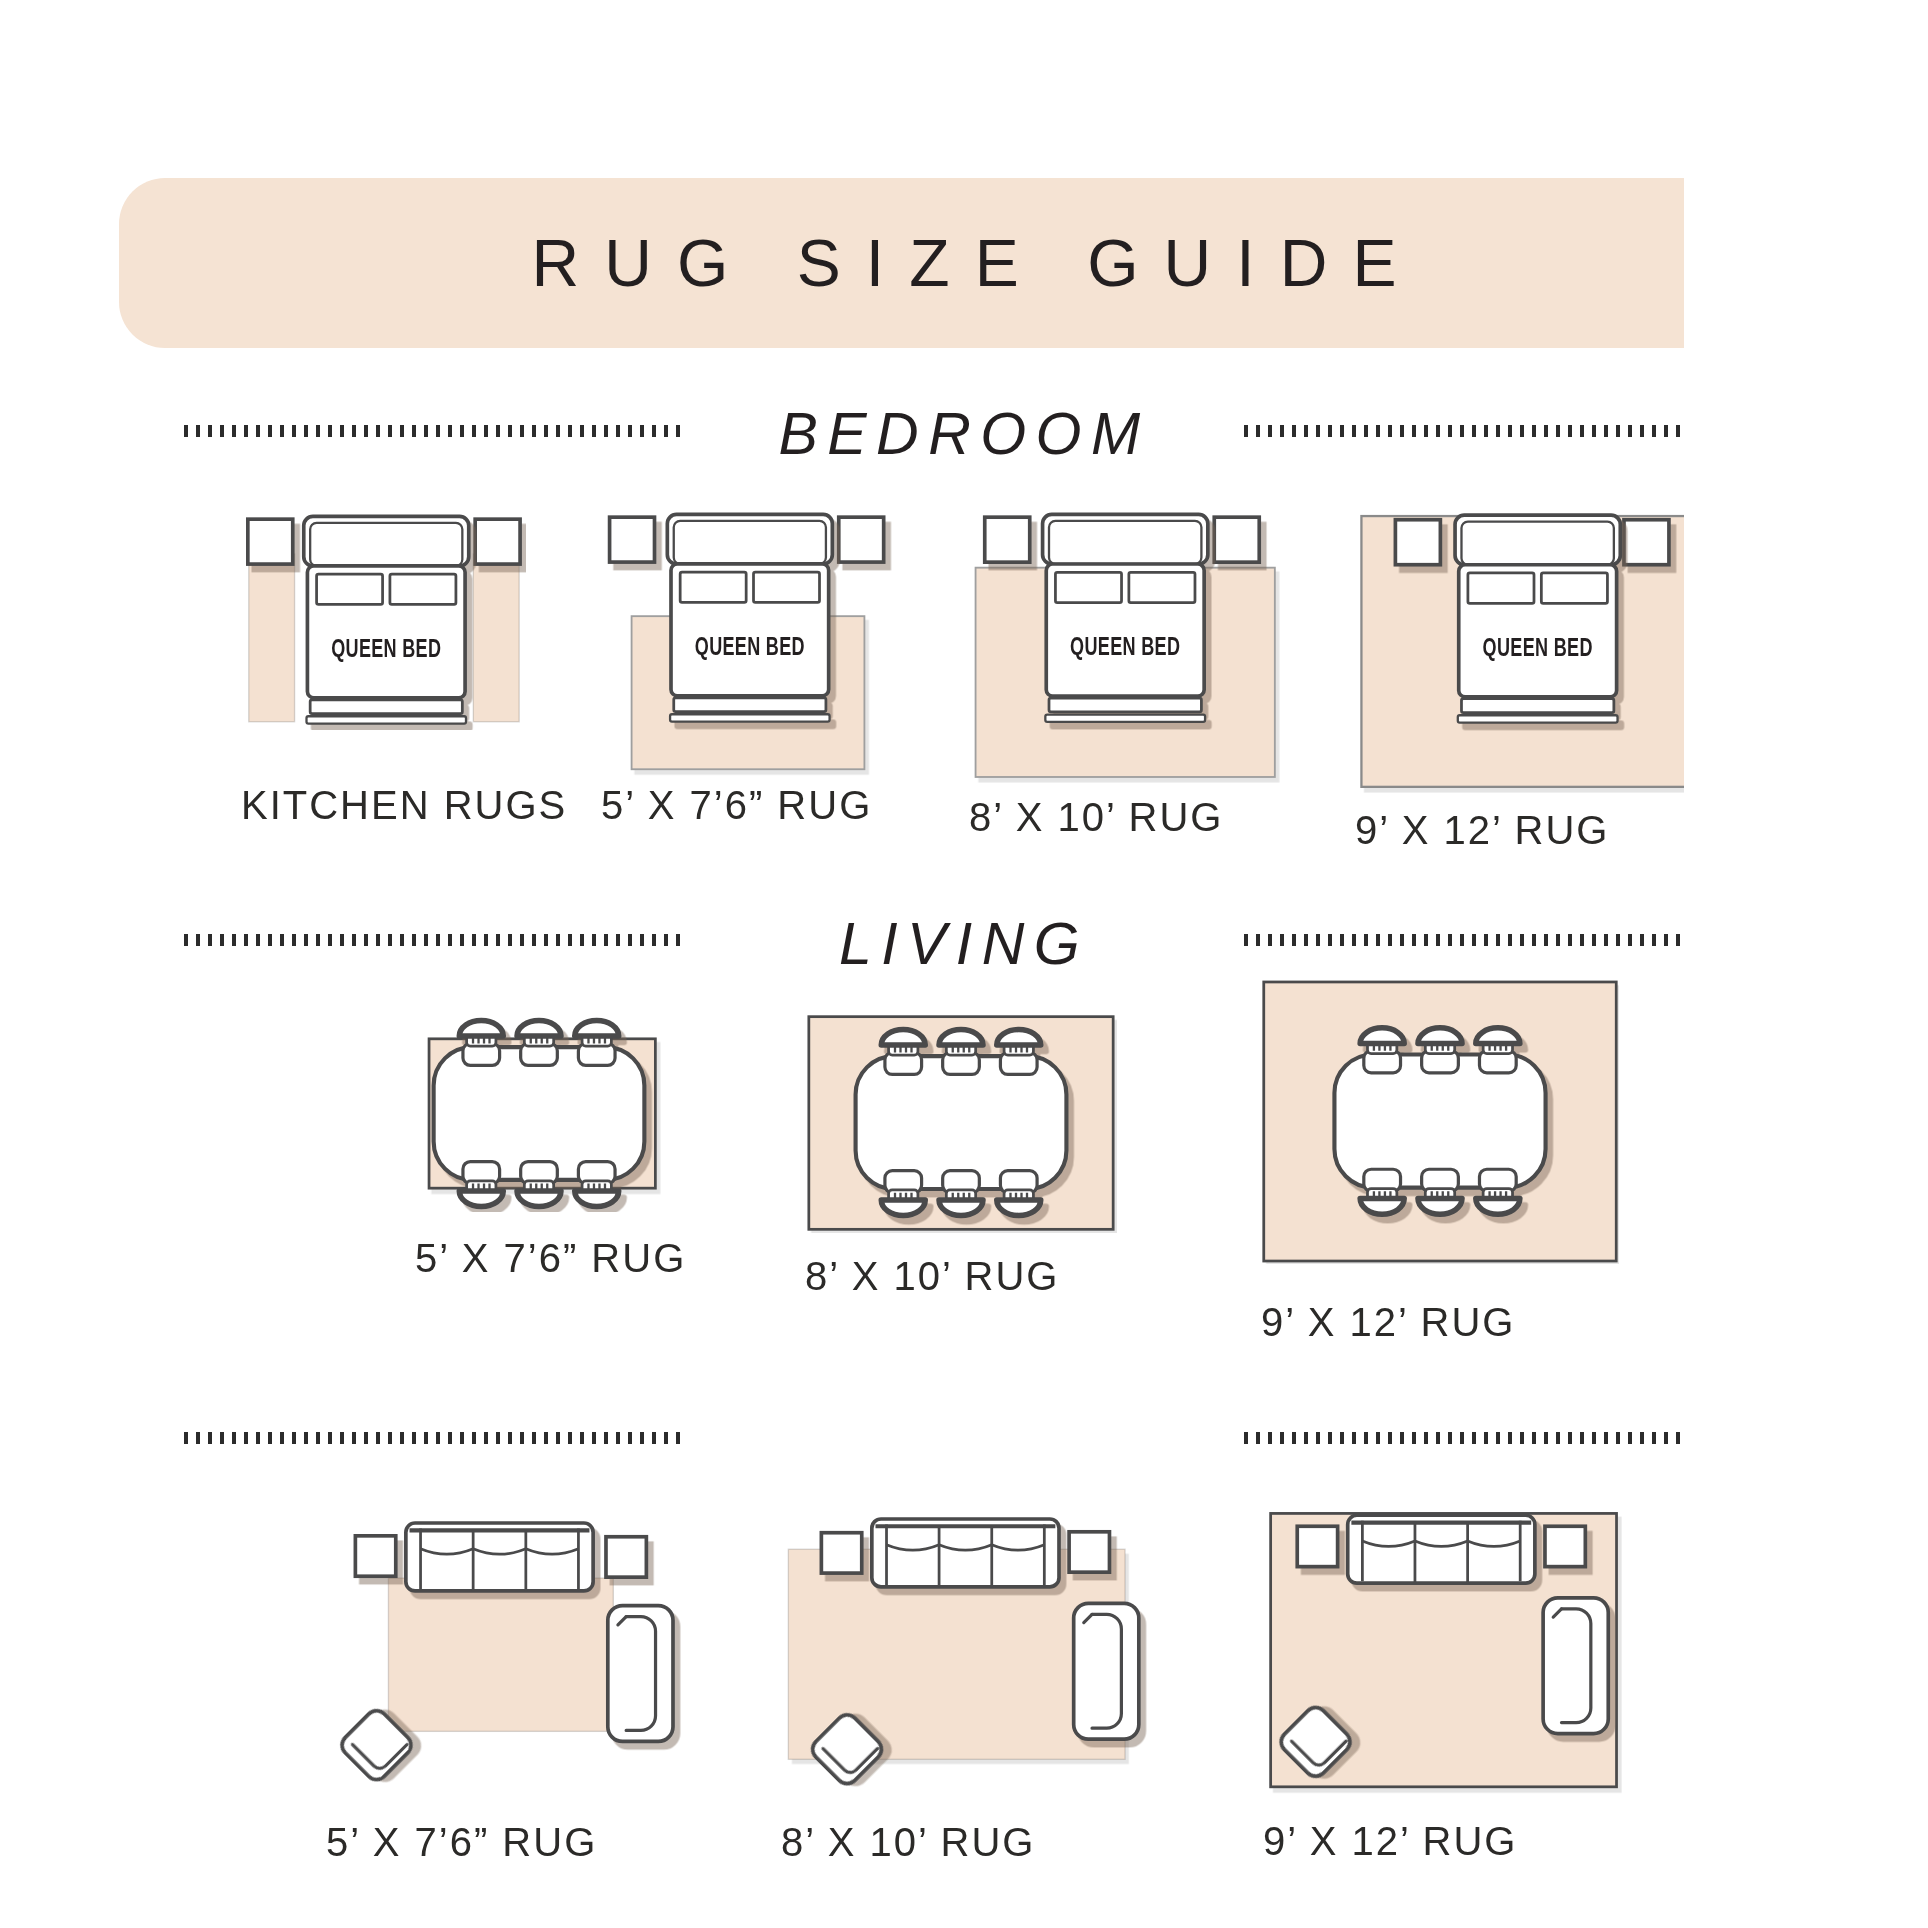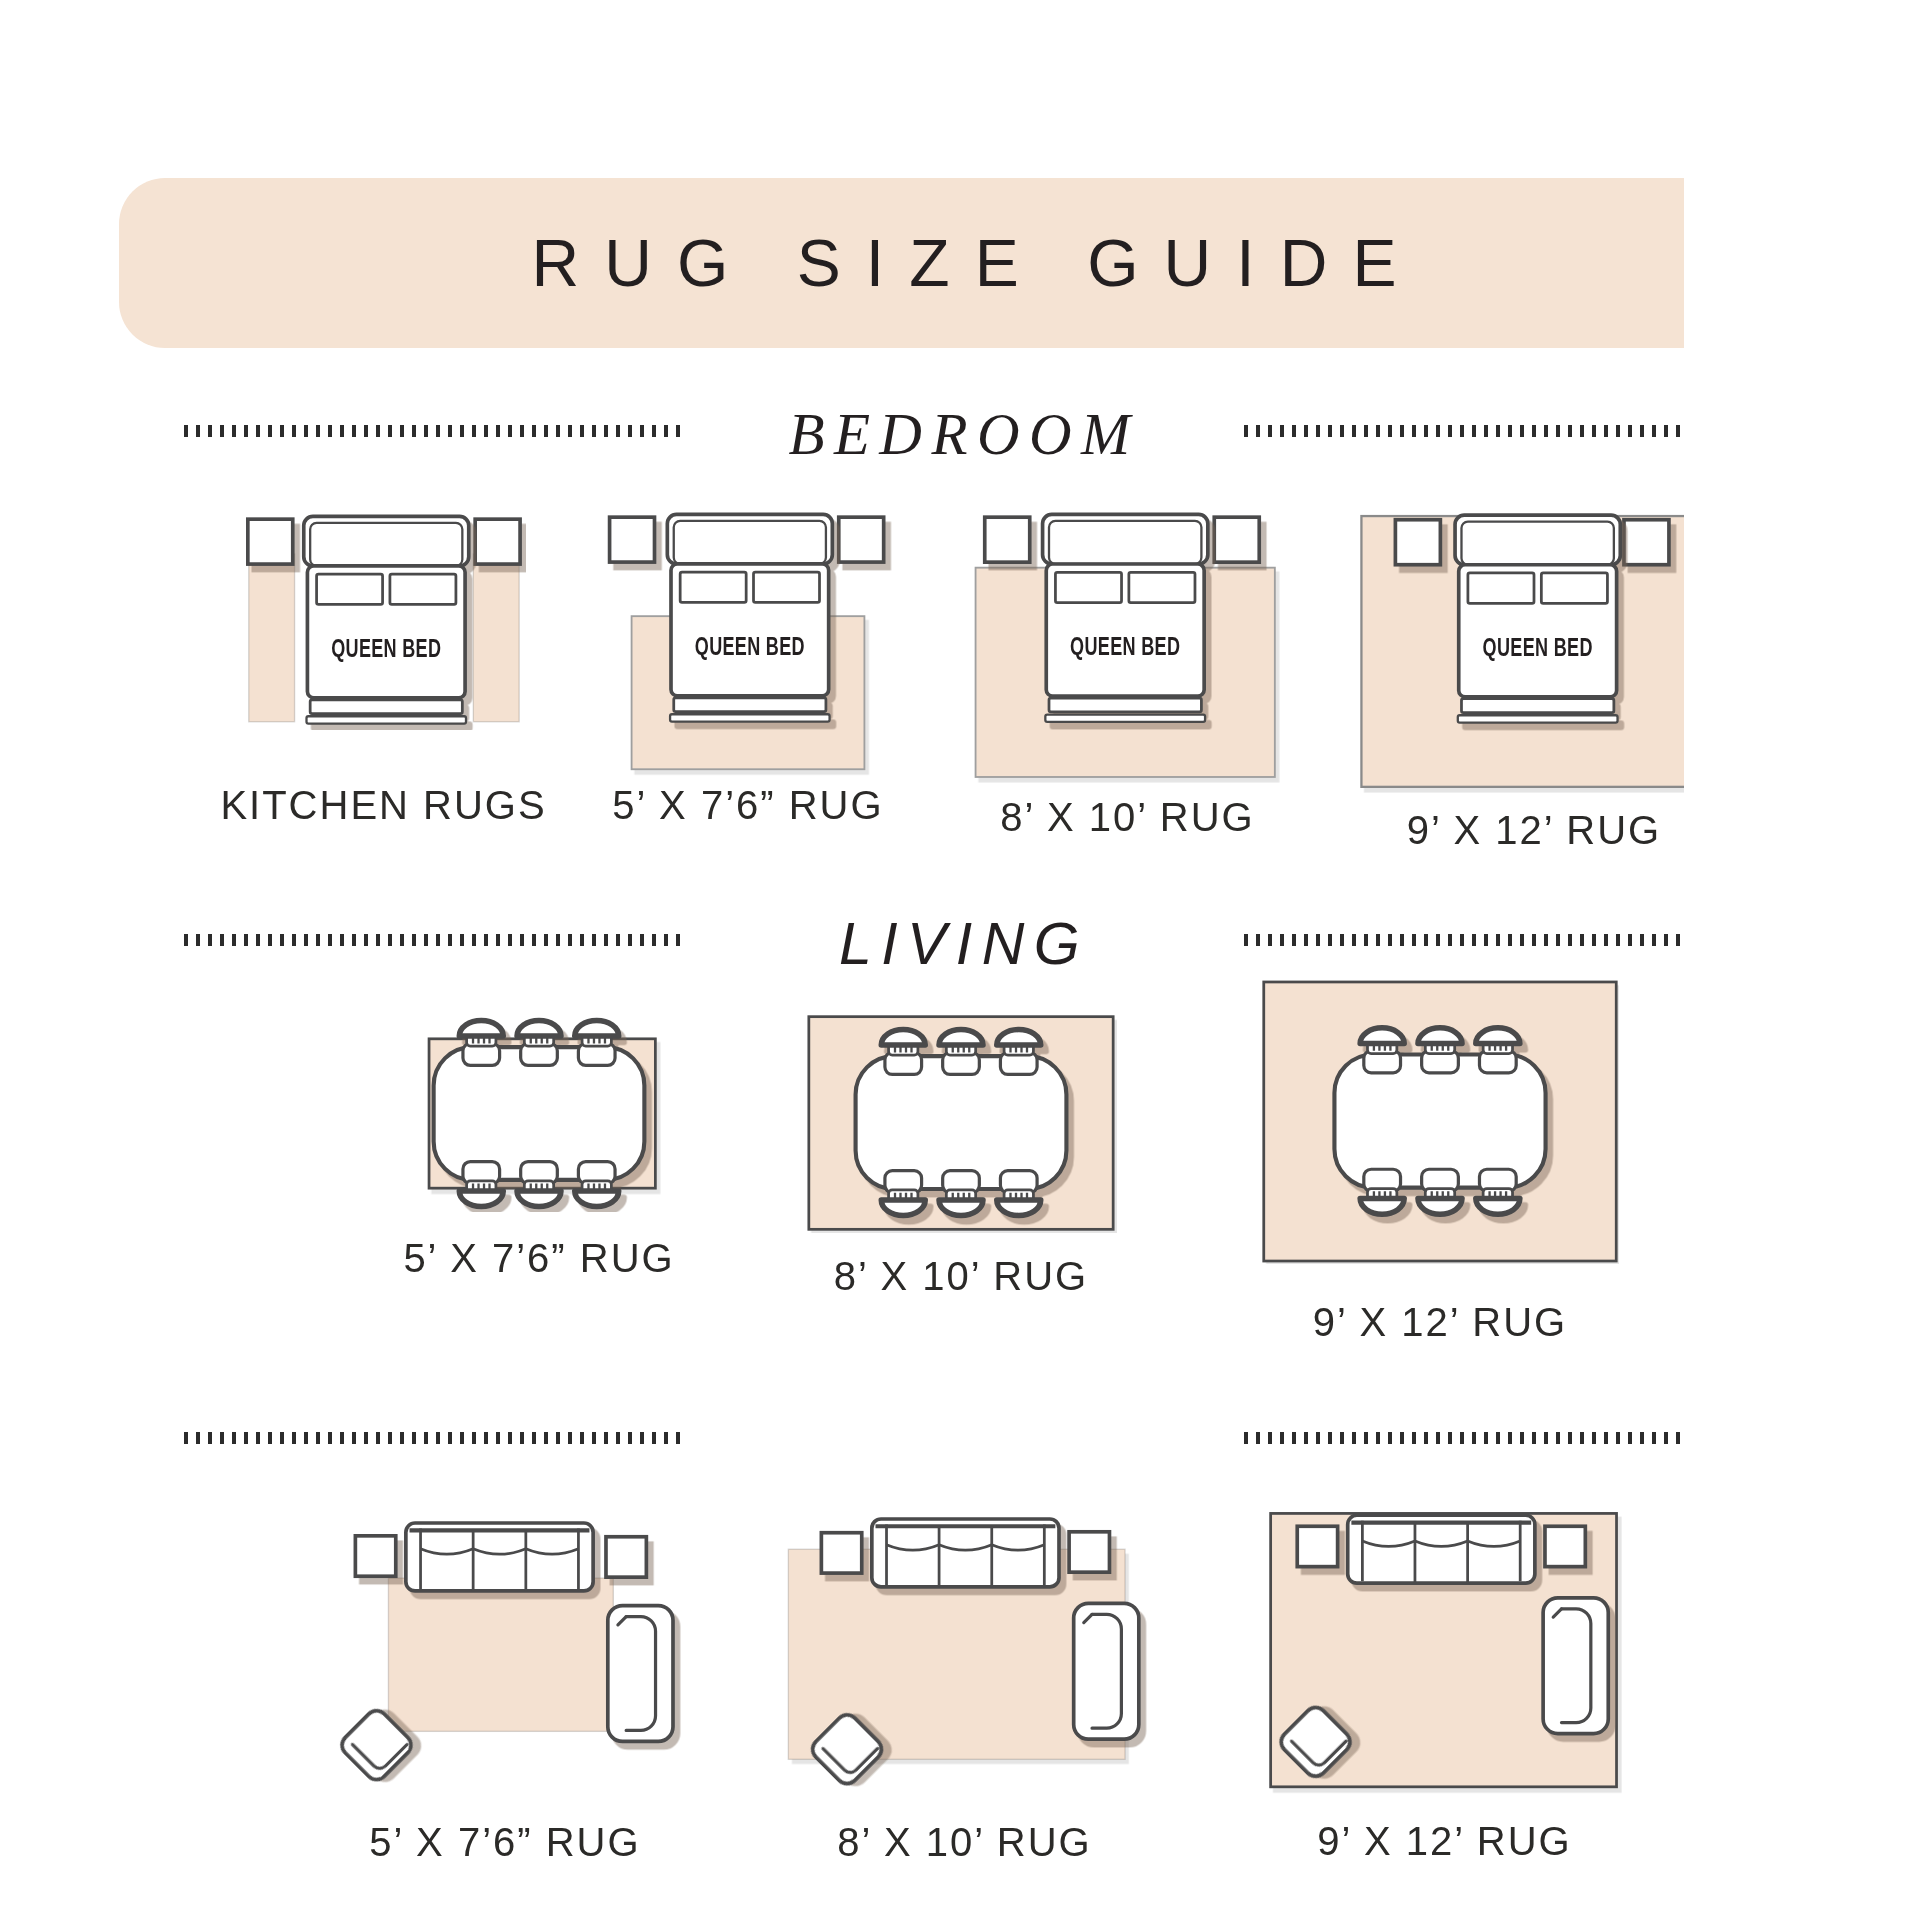--- a/index.html
+++ b/index.html
@@ -11,21 +11,21 @@
           background:#f5e3d3;border-radius:46px;display:flex;align-items:center;justify-content:center;}
   .banner .title{font-size:66px;font-weight:500;letter-spacing:0.38em;text-indent:0.38em;color:#231f20;}
 
   
   .sect{position:absolute;left:0;width:1928px;text-align:center;}
   .sect .stitle{font-size:59px;font-style:italic;font-weight:500;letter-spacing:0.16em;color:#231f20;}
   .dots{position:absolute;height:12px;
         background-image:repeating-linear-gradient(90deg,#2b2b2b 0 3.7px,transparent 3.7px 12px);}
 
   
-  .diagram{position:absolute;display:flex;flex-direction:column;align-items:center;}
+  .diagram{position:absolute;display:flex;flex-direction:column;}
   .cap{font-size:40px;font-weight:400;letter-spacing:0.05em;color:#2b2a28;white-space:nowrap;}
 
   svg{display:block;}
   .fshadow{filter:drop-shadow(6px 7px 0 rgba(121,103,86,0.45));}
   .rshadow{filter:drop-shadow(4px 5px 0 rgba(0,0,0,0.10));}
   .bedtext{font-family:"Liberation Sans",sans-serif;font-weight:700;font-size:29px;fill:#231f20;letter-spacing:0.5px;}
 </style>
 </head>
 <body>
 
@@ -80,21 +80,21 @@
         <path d="M14,13 v33 a9,9 0 0 0 9,9 h33" fill="none" stroke="#4a4a4b" stroke-width="3.5" stroke-linecap="round"></path>
       </g>
     </defs>
   </svg>
 
   <div class="banner">
     <div class="title">RUG SIZE GUIDE</div>
   </div>
 
   <div class="dots" style="left:184px;top:385px;width:500px;"></div>
-  <div class="sect" style="top:360px;font-family:Liberation Serif, serif;">
+  <div class="sect" style="top:360px;">
     <span class="stitle">BEDROOM</span>
   </div>
   <div class="dots" style="left:1244px;top:385px;width:500px;"></div>
 
   <div class="diagram" style="left:241px;top:470px;width:285px;">
     <svg width="285" height="220" viewBox="0 0 310 240">
       <rect x="8" y="48" width="50" height="183" fill="#f4e1d1" stroke="rgba(0,0,0,0.15)" stroke-width="1.5"></rect>
       <rect x="253" y="48" width="50" height="183" fill="#f4e1d1" stroke="rgba(0,0,0,0.15)" stroke-width="1.5"></rect>
       <use href="#nightstand" x="5" y="8" class="fshadow"></use>
       <use href="#nightstand" x="253" y="8" class="fshadow"></use>

